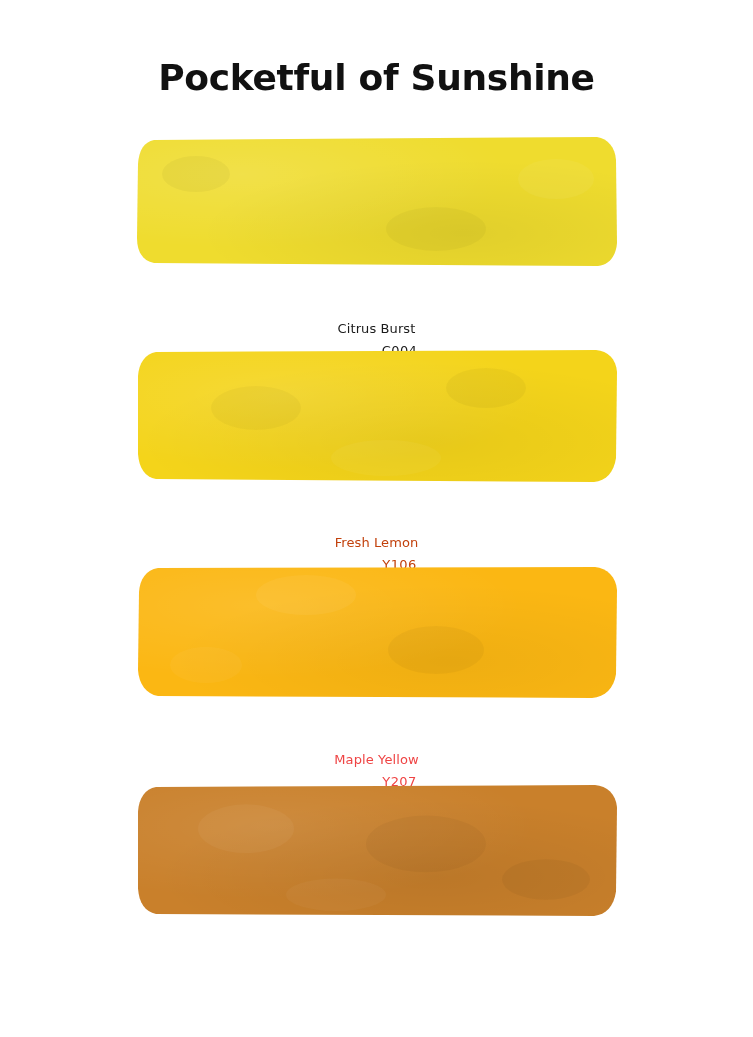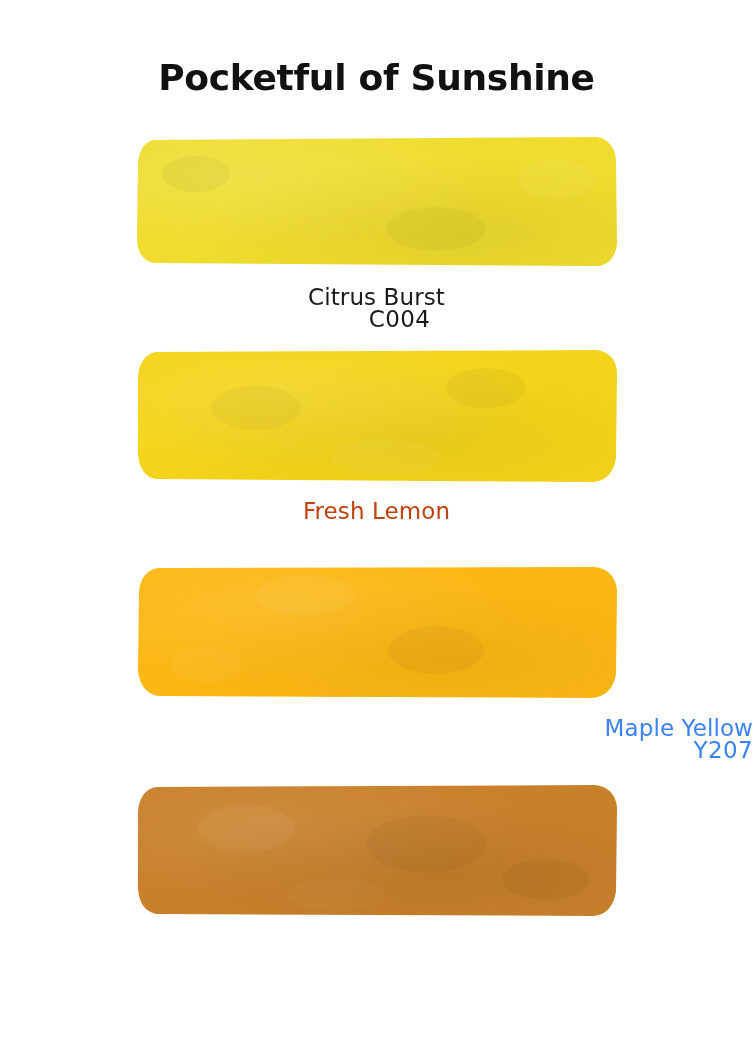--- a/index.html
+++ b/index.html
@@ -55,24 +55,25 @@
     display: block;
     width: 482px;
     height: 134px;
     margin: 0 auto;
   }
 
   .swatch-caption {
     width: 753px;
     text-align: center;
     color: #1a1a1a;
-    font-size: 23px;
+    font-size: 13px;
     line-height: 22px;
     font-weight: 400;
     font-family: "DejaVu Sans", "Liberation Sans", sans-serif;
+    margin-top: 32px;
   }
   .swatch-name {
     display: block;
     letter-spacing: 0.1px;
   }
   .swatch-code {
     display: block;
     letter-spacing: 0.4px;
     padding-left: 46px;
   }
@@ -145,20 +146,21 @@
           <rect x="0" y="0" width="482" height="134" fill="url(#tex1a)"></rect>
           <rect x="0" y="0" width="482" height="134" fill="url(#tex1b)"></rect>
           <ellipse cx="120" cy="60" rx="45" ry="22" fill="#000" opacity="0.03"></ellipse>
           <ellipse cx="350" cy="40" rx="40" ry="20" fill="#000" opacity="0.035"></ellipse>
           <ellipse cx="250" cy="110" rx="55" ry="18" fill="#fff" opacity="0.045"></ellipse>
         </g>
       </svg>
       <div class="cap-gap"></div>
       <div class="swatch-caption" style="color: #c2410c;">
         <span class="swatch-name">Fresh Lemon</span>
+        <span class="swatch-code">Y106</span>
       </div>
     </div>
 
     <div class="swatch-entry entry-2">
       <svg class="swatch-svg" viewBox="0 0 482 134" preserveAspectRatio="none">
         <defs>
           <clipPath id="clip2">
             <path d="M22,3 C10,5 4,14 3,27 L2,105 C3,119 10,129 22,131 L456,133 C469,132 478,123 480,109 L481,25 C480,12 471,3 459,2 Z"></path>
           </clipPath>
           <radialGradient id="tex2a" cx="25%" cy="30%" r="55%">
@@ -173,21 +175,21 @@
         <g clip-path="url(#clip2)">
           <rect class="swatch-fill" x="0" y="0" width="482" height="134" fill="#FBB713"></rect>
           <rect x="0" y="0" width="482" height="134" fill="url(#tex2a)"></rect>
           <rect x="0" y="0" width="482" height="134" fill="url(#tex2b)"></rect>
           <ellipse cx="170" cy="30" rx="50" ry="20" fill="#fff" opacity="0.05"></ellipse>
           <ellipse cx="300" cy="85" rx="48" ry="24" fill="#000" opacity="0.035"></ellipse>
           <ellipse cx="70" cy="100" rx="36" ry="18" fill="#fff" opacity="0.04"></ellipse>
         </g>
       </svg>
       <div class="cap-gap"></div>
-      <div class="swatch-caption" style="color: #3b82f6; text-align: right;">
+      <div class="swatch-caption" style="color: #ef4444;">
         <span class="swatch-name">Maple Yellow</span>
         <span class="swatch-code">Y207</span>
       </div>
     </div>
 
     <div class="swatch-entry entry-3">
       <svg class="swatch-svg" viewBox="0 0 482 132" preserveAspectRatio="none">
         <defs>
           <clipPath id="clip3">
             <path d="M20,4 C9,6 3,15 2,28 L2,104 C3,118 9,127 20,129 L458,131 C470,130 478,121 480,107 L481,24 C480,11 471,3 459,2 Z"></path>

